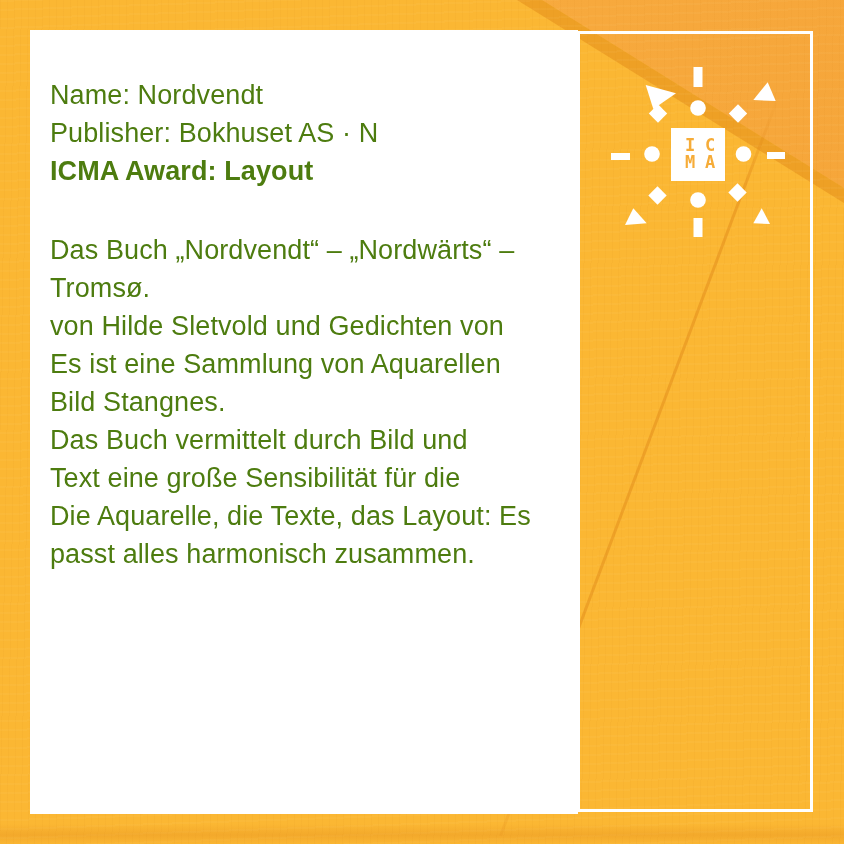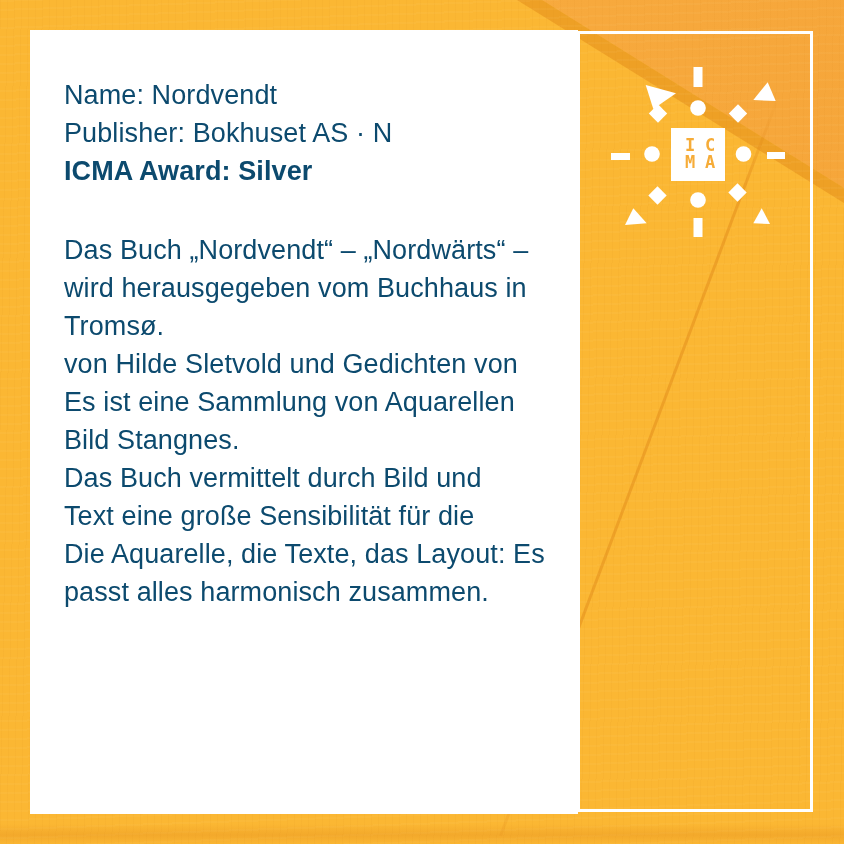--- a/index.html
+++ b/index.html
@@ -37,22 +37,22 @@
   .bottom-shade {
     position:absolute; left:0; top:824px; width:844px; height:20px;
     background:linear-gradient(to bottom, rgba(225,135,25,0) 0%, rgba(222,132,22,0.28) 55%, rgba(230,150,40,0.05) 100%);
   }
   
   .card {
     position:absolute; left:30px; top:30px; width:548px; height:784px;
     background:#ffffff;
   }
   .text-block {
-    position:absolute; left:34px; top:46px; width:500px;
-    color:#0c4a6e;
+    position:absolute; left:20px; top:46px; width:500px;
+    color:#4d7c0f;
     font-size:27px; line-height:38px;
     letter-spacing:0.1px;
     white-space:nowrap;
   }
   .text-block p { margin:0; }
   .bold-line { font-weight:700; }
   .block-gap { height:41px; }
   
   .frame {
     position:absolute; left:577px; top:31px; width:236px; height:781px;
@@ -77,24 +77,23 @@
   <div class="fold-topright"></div>
   <div class="fold-shadow"></div>
   <div class="bg-grain"></div>
   <div class="crease-right"></div>
   <div class="bottom-shade"></div>
 
   <div class="card">
     <div class="text-block">
       <p>Name: Nordvendt</p>
       <p>Publisher: Bokhuset AS · N</p>
-      <p class="bold-line">ICMA Award: Silver</p>
+      <p class="bold-line">ICMA Award: Layout</p>
       <div class="block-gap"></div>
       <p>Das Buch „Nordvendt“ – „Nordwärts“ –</p>
-      <p>wird herausgegeben vom Buchhaus in</p>
       <p>Tromsø.</p>
       <p>von Hilde Sletvold und Gedichten von</p>
       <p>Es ist eine Sammlung von Aquarellen</p>
       <p>Bild Stangnes.</p>
       <p>Das Buch vermittelt durch Bild und</p>
       <p>Text eine große Sensibilität für die</p>
       <p>Die Aquarelle, die Texte, das Layout: Es</p>
       <p>passt alles harmonisch zusammen.</p>
     </div>
   </div>

